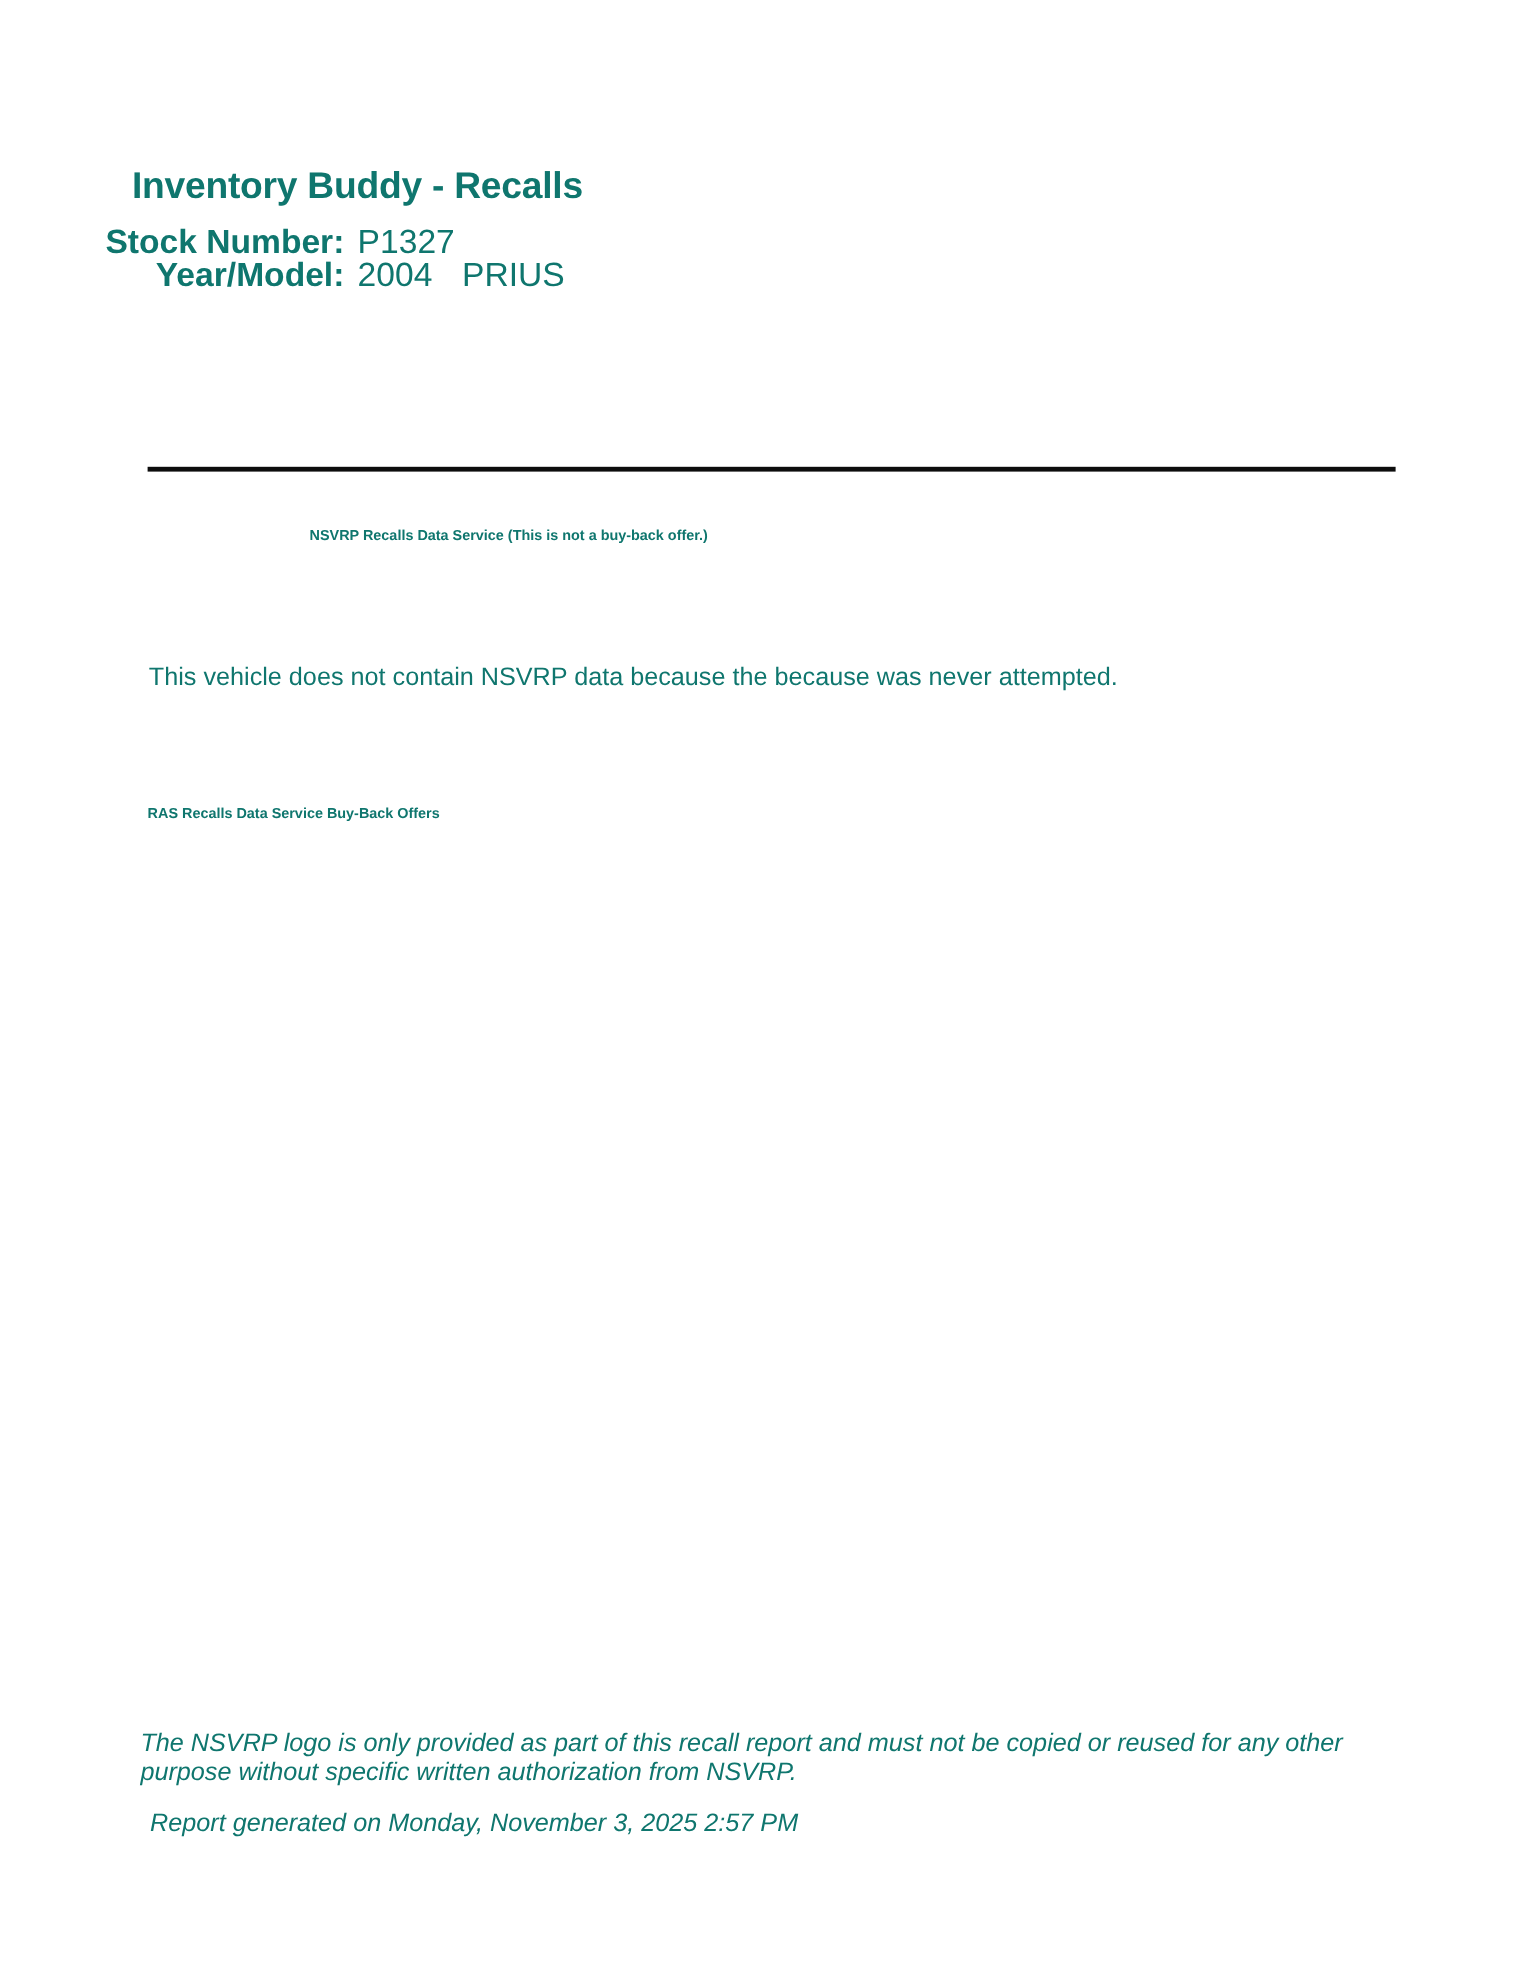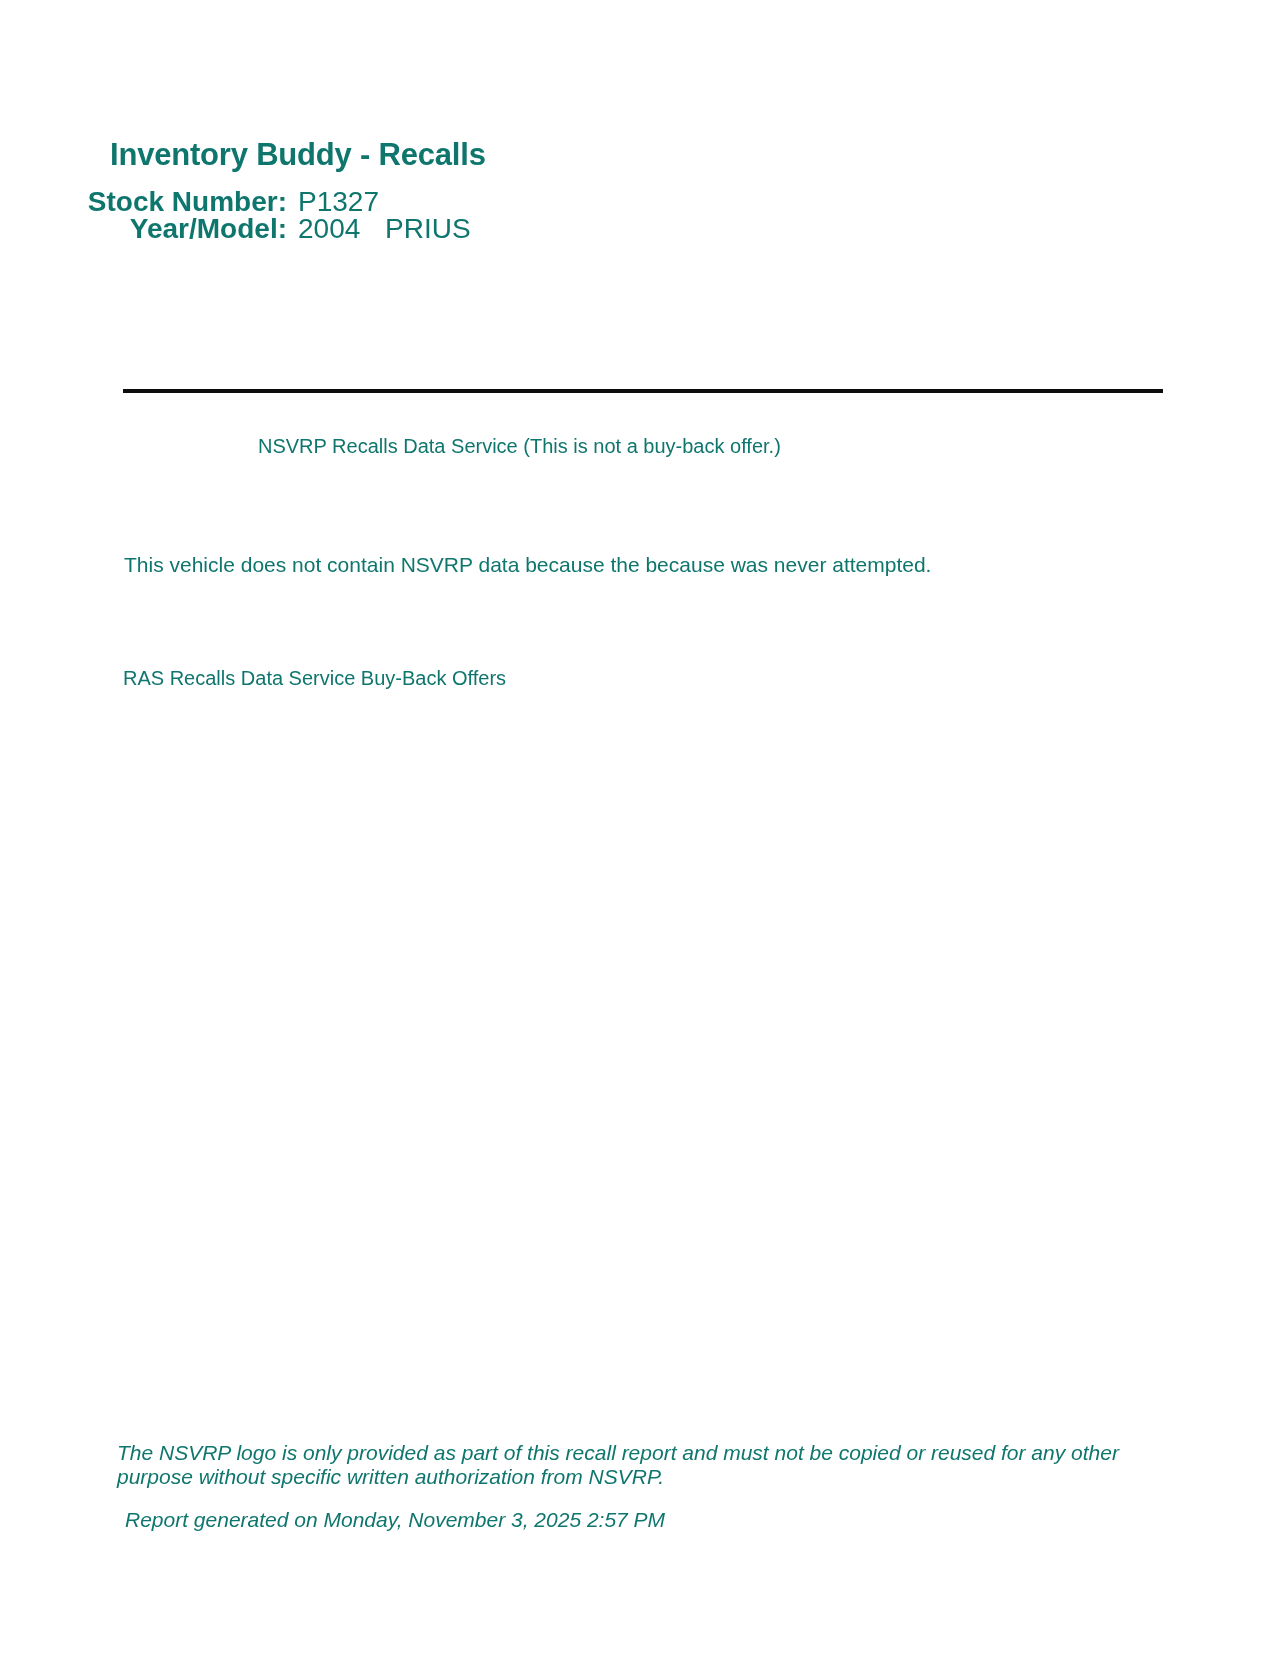--- a/index.html
+++ b/index.html
@@ -34,22 +34,22 @@
     font-weight: bold;
   }
   .info-row .val { position: absolute; left: 298px; top: 0; }
   .info-row .val2 { position: absolute; left: 385px; top: 0; }
   .rule {
     left: 123px; top: 389px;
     width: 1040px; height: 4px;
     background: #0d0d0d;
   }
   .section-heading {
-    font-size: 20px;
-    font-weight: normal;
+    font-size: 12px;
+    font-weight: bold;
     line-height: 20px;
     white-space: nowrap;
   }
   .section-body {
     font-size: 21px;
     line-height: 24px;
     white-space: nowrap;
   }
   .disclaimer {
     left: 117px; top: 1441px;

